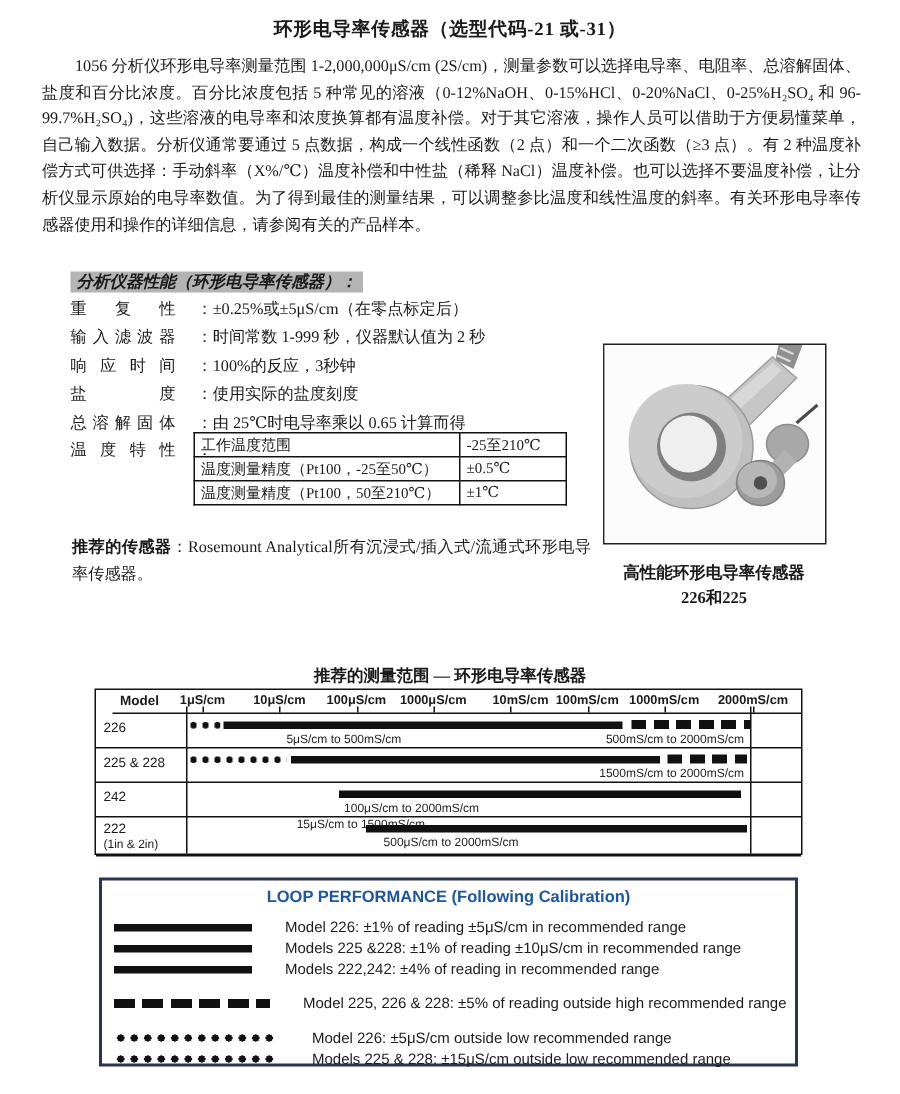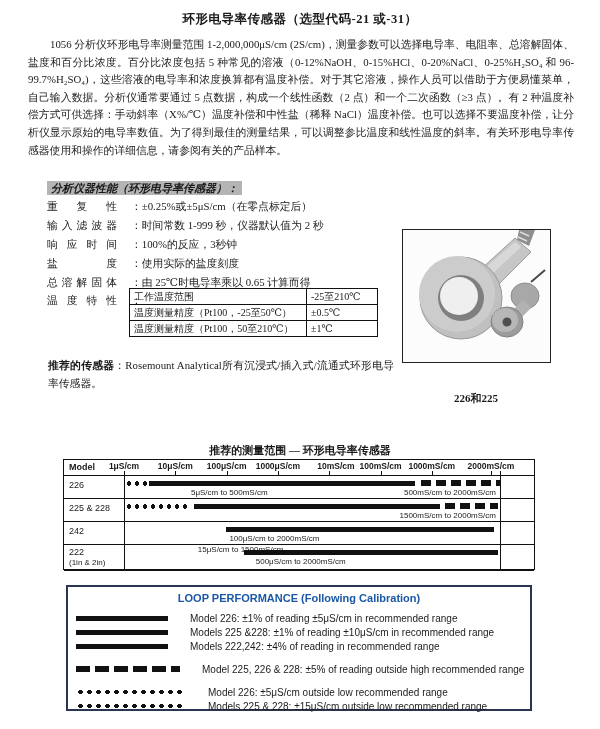--- a/index.html
+++ b/index.html
@@ -38,21 +38,21 @@
         font-weight:bold;font-size:11px;}
 
   .chart-title{position:absolute;top:427px;left:0;right:0;text-align:center;
                font-weight:bold;font-size:11px;}
   .chart-subtitle{position:absolute;top:443px;left:0;right:0;text-align:center;
                   font-weight:bold;font-size:11px;}
 
   #range-chart{position:absolute;top:459px;left:63px;width:472px;height:111px;
                border:1.5px solid #111;box-sizing:border-box;
                font-family:"Liberation Sans","DejaVu Sans",sans-serif;}
-  .ch-header{position:relative;height:15px;border-bottom:1px solid #111;}
+  .ch-header{position:relative;height:15px;border-bottom:1px solid #111;margin-left:11px;}
   .ch-model-h{position:absolute;left:5px;top:2px;font-size:9px;font-weight:bold;}
   .ch-scale{position:absolute;top:1px;transform:translateX(-50%);font-size:8.5px;font-weight:bold;white-space:nowrap;}
   .ch-tick{position:absolute;top:11px;width:1px;height:4px;background:#111;}
   .ch-vline{position:absolute;width:1px;background:#111;top:11px;bottom:0;}
   .ch-row{position:relative;border-bottom:1px solid #111;}
   .ch-row:last-child{border-bottom:none;}
   .ch-model{position:absolute;left:5px;top:4px;font-size:9px;line-height:10px;white-space:nowrap;}
   .ch-model small{font-size:8px;font-weight:normal;}
   .seg{position:absolute;top:5px;height:5px;}
   .seg.solid{background:#111;}
@@ -149,20 +149,21 @@
       <circle cx="56" cy="66" r="19" fill="#efefef"></circle>
 
       <line x1="128" y1="52" x2="142" y2="40" stroke="#4a4a4a" stroke-width="2"></line>
       <ellipse cx="122" cy="66" rx="14" ry="13" fill="#a8a8a8" stroke="#8c8c8c"></ellipse>
       <polygon points="106,84 120,70 128,78 114,92" fill="#b2b2b2"></polygon>
       <ellipse cx="104" cy="92" rx="16" ry="15" fill="#9c9c9c" stroke="#828282"></ellipse>
       <ellipse cx="102" cy="90" rx="13" ry="12" fill="#b7b7b7"></ellipse>
       <circle cx="104" cy="92" r="4.5" fill="#4f4f4f"></circle>
     </svg>
   </div>
+  <div class="cap1">高性能环形电导率传感器</div>
   <div class="cap2">226和225</div>
 
   <div class="chart-subtitle">推荐的测量范围 — 环形电导率传感器</div>
 
   <div id="range-chart">
       <div class="ch-header">
         <span class="ch-model-h">Model</span>
         <span class="ch-scale" style="left: 60px;">1μS/cm</span>
         <div class="ch-tick" style="left: 60px;"></div>
         <span class="ch-scale" style="left: 111.3px;">10μS/cm</span>

